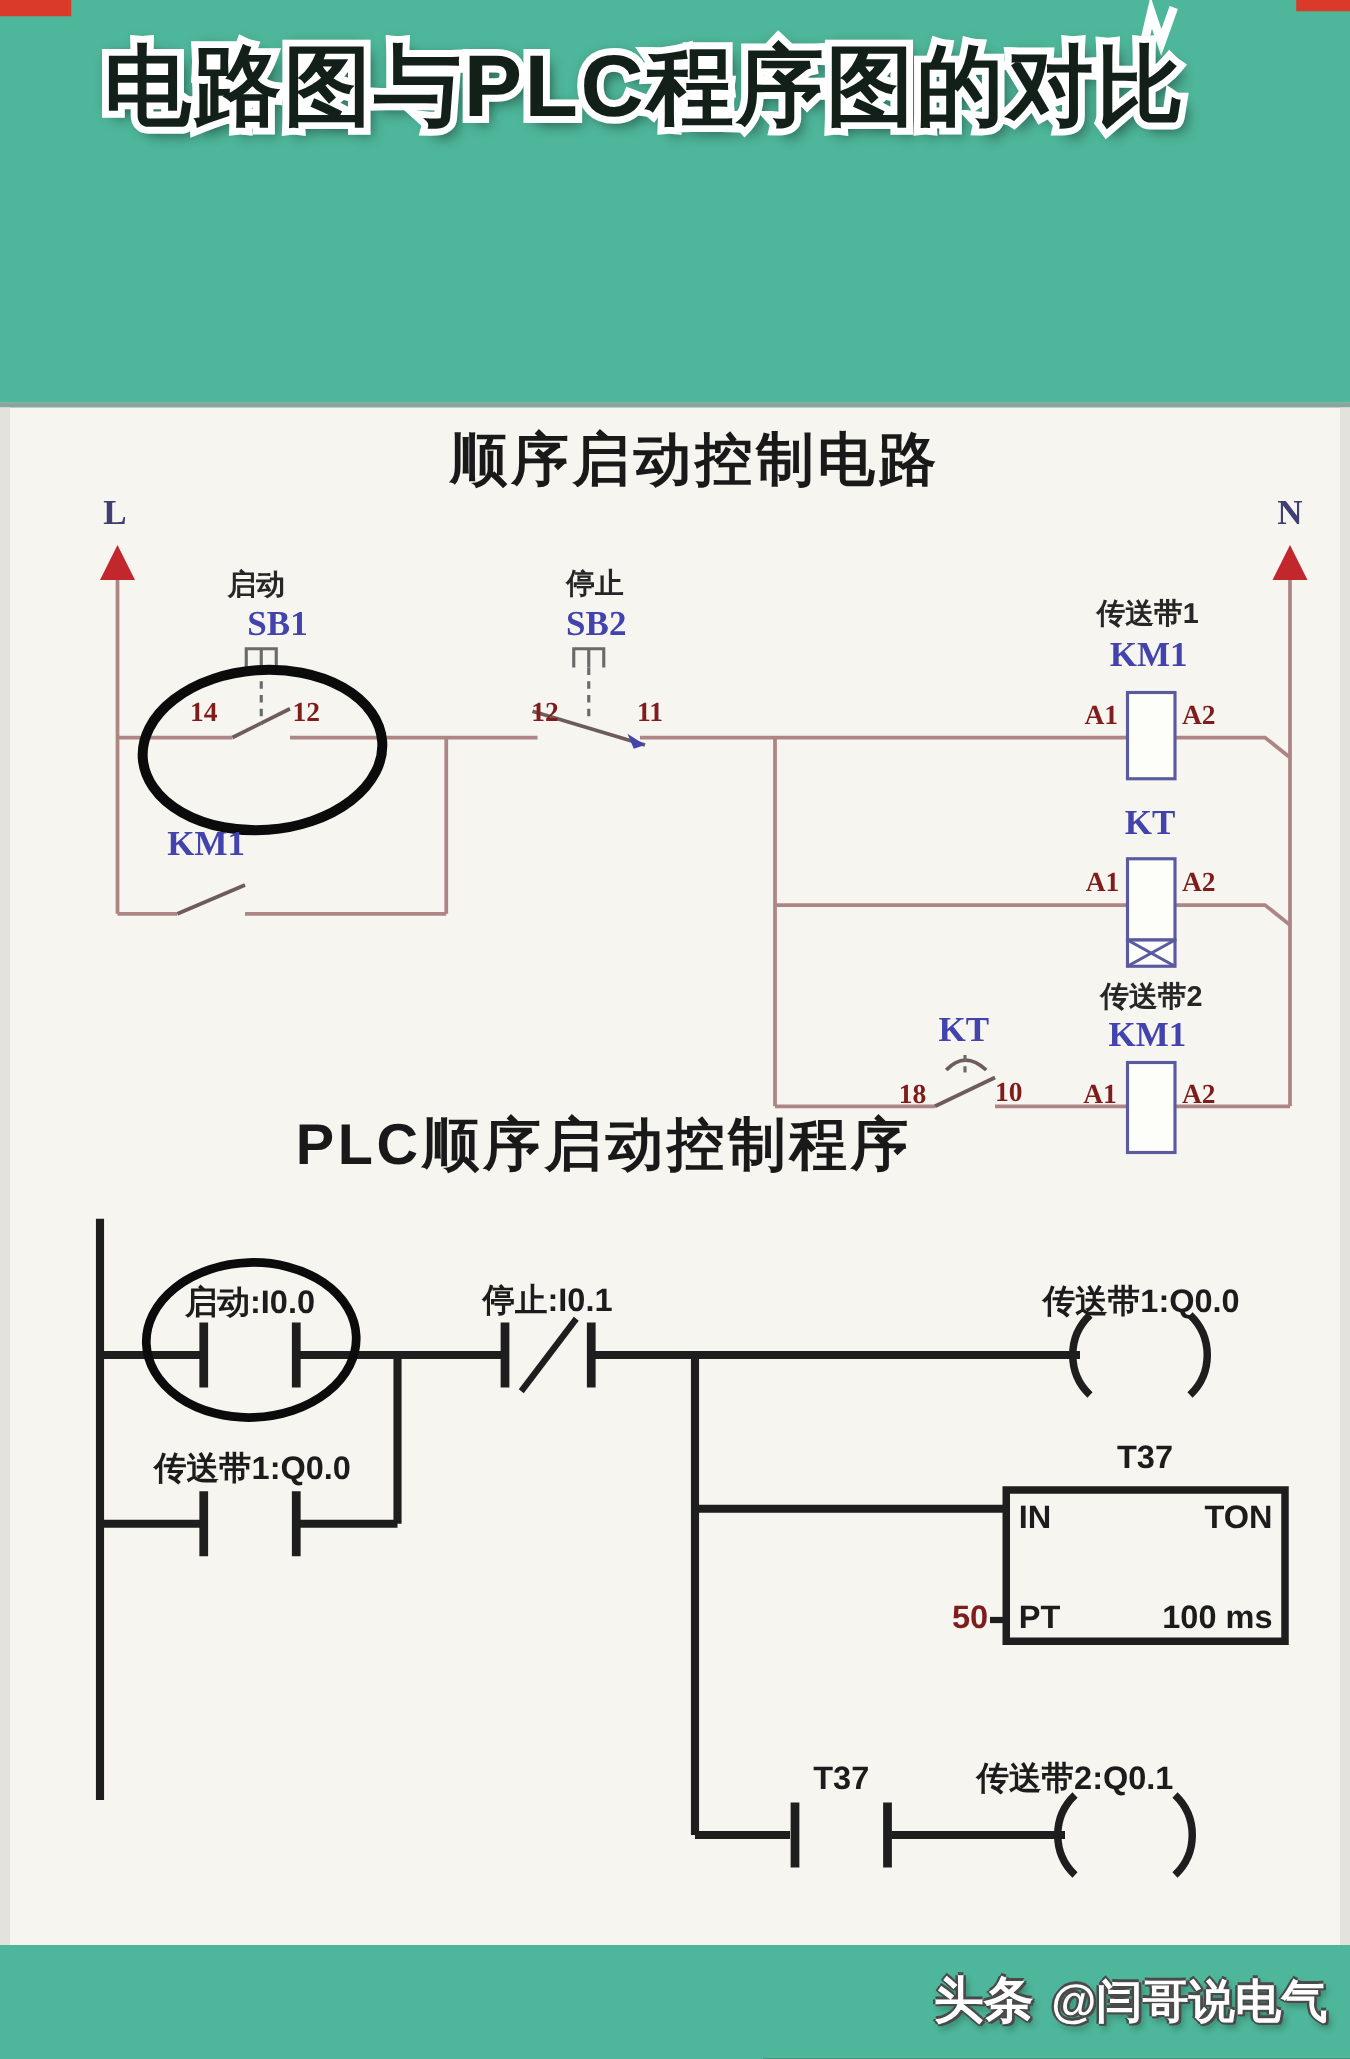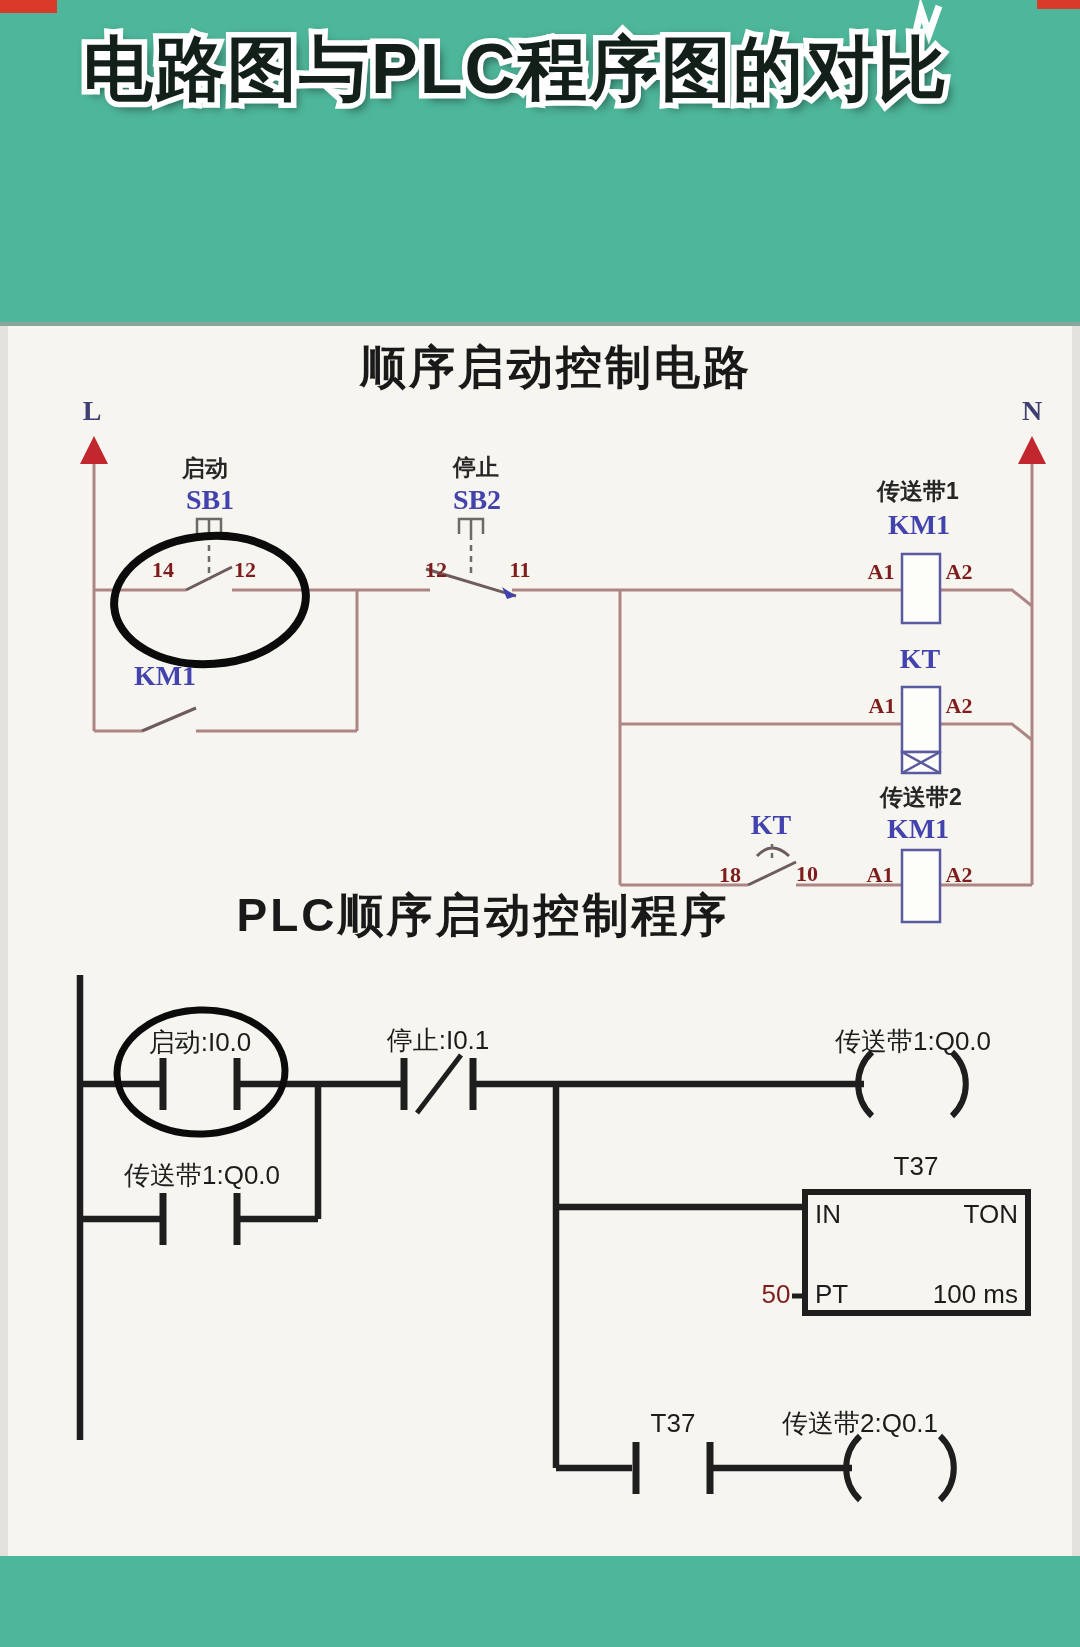--- a/index.html
+++ b/index.html
@@ -14,21 +14,21 @@
   svg{position:absolute;left:0;top:0;}
   .lbl{position:absolute;transform:translate(-50%,-50%);white-space:nowrap;
        color:#2b2b2b;font-family:"Liberation Sans",sans-serif;}
   .serif{font-family:"Liberation Serif",serif;font-weight:bold;}
   .blue{color:#4343ae;}
   .navy{color:#3f3f74;}
   .cn-sm{font-size:23px;font-weight:bold;color:#262626;}
   .ref{font-size:28px;}
   .term{font-size:22px;color:#7f1d1d;}
   .sec-title{font-size:46px;font-weight:bold;color:#191919;letter-spacing:3px;}
-  .plc-lbl{font-size:26px;font-weight:normal;color:#1c1c1c;}
+  .plc-lbl{font-size:26px;font-weight:bold;color:#1c1c1c;}
   .preset{color:#7f1d1d;}
   .lbl-l{transform:translate(0,-50%);}
   .lbl-r{transform:translate(-100%,-50%);}
   .big-title{position:absolute;left:516px;top:70px;transform:translate(-50%,-50%);
              white-space:nowrap;font-size:70px;font-weight:bold;letter-spacing:2px;
              font-family:"Liberation Sans",sans-serif;}
   .t-stroke{position:absolute;left:0;top:0;color:#fff;-webkit-text-stroke:11px #ffffff;
             text-shadow:0 0 10px rgba(0,0,0,.5),6px 7px 10px rgba(0,0,0,.45);}
   .t-fill{position:relative;color:#13201a;}
   #watermark{position:absolute;top:1600px;left:1062px;transform:translate(-100%,-50%);
@@ -149,21 +149,21 @@
   <div class="big-title">
     <span class="t-stroke">电路图与PLC程序图的对比</span>
     <span class="t-fill">电路图与PLC程序图的对比</span>
   </div>
 
   <div class="lbl sec-title" style="left:556px;top:368px">顺序启动控制电路</div>
   <div class="lbl serif navy ref" style="left:92px;top:411px">L</div>
   <div class="lbl serif navy ref" style="left:1032px;top:411px">N</div>
 
   <div class="lbl cn-sm" style="left:205px;top:468px">启动</div>
-  <div class="lbl serif blue ref" style="left:210px;top:500px">SB1</div>
+  <div class="lbl serif blue ref" style="left:222px;top:500px">SB1</div>
   <div class="lbl serif term" style="left:163px;top:570px">14</div>
   <div class="lbl serif term" style="left:245px;top:570px">12</div>
 
   <div class="lbl cn-sm" style="left:476px;top:467px">停止</div>
   <div class="lbl serif blue ref" style="left:477px;top:500px">SB2</div>
   <div class="lbl serif term" style="left:436px;top:570px">12</div>
   <div class="lbl serif term" style="left:520px;top:570px">11</div>
 
   <div class="lbl serif blue ref" style="left:165px;top:676px">KM1</div>
 
@@ -194,14 +194,17 @@
   <div class="lbl plc-lbl" style="left:916px;top:1166px">T37</div>
   <div class="lbl plc-lbl lbl-l" style="left:815px;top:1214px">IN</div>
   <div class="lbl plc-lbl lbl-r" style="left:1018px;top:1214px">TON</div>
   <div class="lbl plc-lbl lbl-l" style="left:815px;top:1294px">PT</div>
   <div class="lbl plc-lbl lbl-r" style="left:1018px;top:1294px">100 ms</div>
   <div class="lbl plc-lbl preset" style="left:776px;top:1294px">50</div>
 
   <div class="lbl plc-lbl" style="left:673px;top:1423px">T37</div>
   <div class="lbl plc-lbl" style="left:860px;top:1423px">传送带2:Q0.1</div>
 
+  <div id="watermark">
+    <span class="wm-platform">头条</span><span class="wm-handle">@闫哥说电气</span>
+  </div>
 
 </div>
 
 </body></html>

